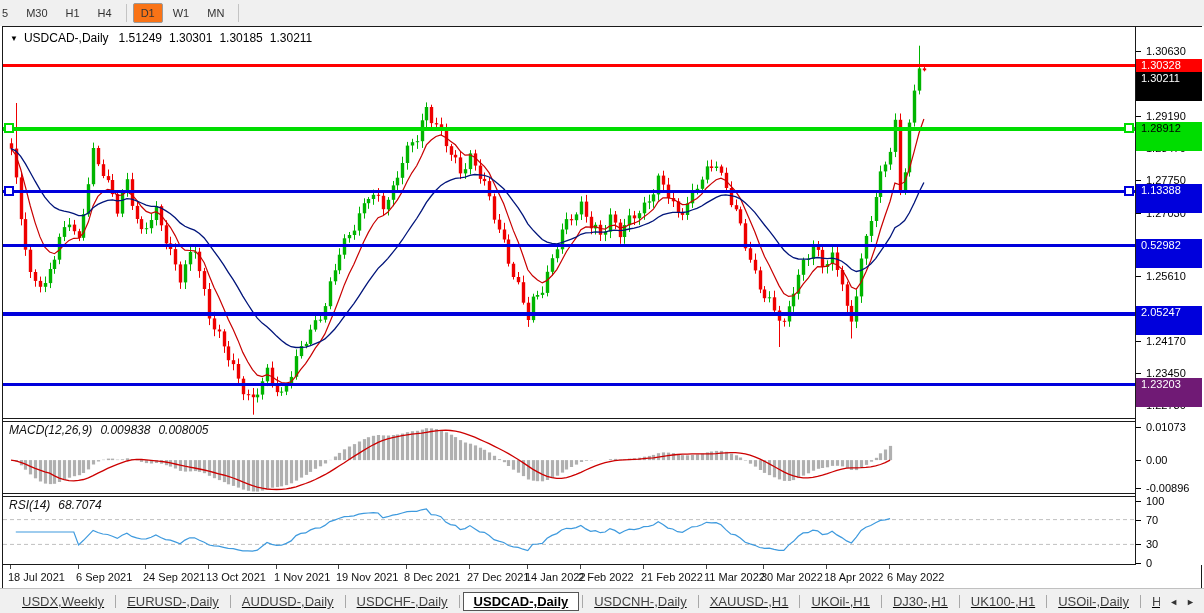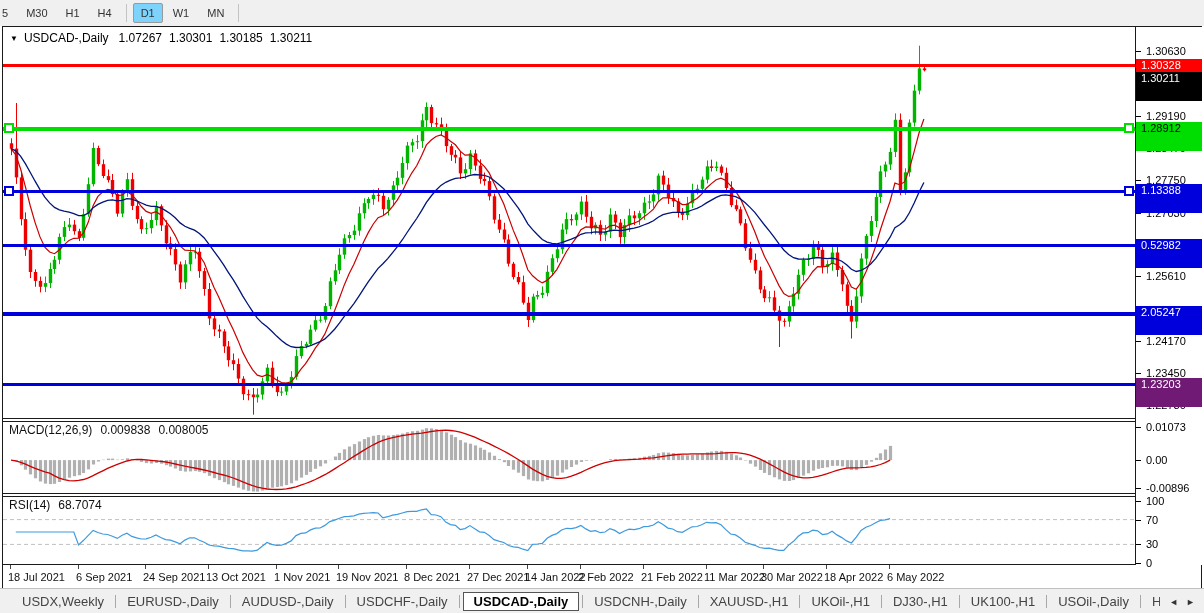--- a/index.html
+++ b/index.html
@@ -3,55 +3,55 @@
 <meta charset="utf-8">
 <style>
   html,body{margin:0;padding:0;background:#fff;}
   body{width:1204px;height:613px;overflow:hidden;font-family:"Liberation Sans",sans-serif;}
   #app{position:relative;width:1204px;height:613px;background:#fff;-webkit-user-select:none;user-select:none;}
 
   
   #toolbar{position:absolute;left:0;top:0;width:100%;height:26px;background:#f0f0f0;display:flex;align-items:center;}
   .tfbtn{height:18px;line-height:18px;padding:0 7px;margin:0 1px;font-size:11px;color:#333;border:1px solid transparent;border-radius:2px;cursor:pointer;}
   .tfbtn.first{margin-left:-6px;}
-  .tfbtn.active{background:#7dd3fc;border-color:#9a9a9a;}
+  .tfbtn.active{background:#f97316;border-color:#9a9a9a;}
   .tsep2{width:1px;height:18px;background:#c4c4c4;margin:0 5px;}
 
   
   #chart-window{position:absolute;left:2px;top:26px;width:1198px;height:560px;border:1px solid #1a1a1a;background:#fff;}
   #main-svg{position:absolute;left:0;top:0;}
   #macd-svg{position:absolute;left:0;top:394px;}
   #rsi-svg{position:absolute;left:0;top:469px;}
   .splitter{position:absolute;left:0;width:1198px;height:2px;border-top:1px solid #1a1a1a;border-bottom:1px solid #1a1a1a;background:#fff;z-index:5;}
   #split1{top:391px;} #split2{top:466px;}
 
   .chart-title{position:absolute;left:7px;top:4px;font-size:12px;color:#000;display:flex;align-items:center;z-index:4;}
   .chart-title .dd{font-size:8px;margin-right:6px;color:#000;cursor:pointer;}
   .chart-title .sym{margin-right:10px;}
   .chart-title .q{margin-right:7px;}
 
   .ind-label{position:absolute;font-size:12px;color:#111;display:flex;z-index:4;white-space:nowrap;}
-  .ind-label span{margin-right:8px;}
+  .ind-label span{margin-right:8px;font-style:italic;}
   #macd-label{left:6px;top:396px;}
   #rsi-label{left:6px;top:471px;}
 
   
   #price-axis{position:absolute;left:1132px;top:0;width:66px;height:538px;border-left:1px solid #1a1a1a;background:#fff;z-index:6;cursor:ns-resize;}
   .ptick{position:absolute;left:0;padding-left:10px;font-size:11px;color:#000;height:14px;line-height:14px;white-space:nowrap;}
   .ptick i{position:absolute;left:0;top:7px;width:5px;height:1px;background:#000;}
   .pbadge{position:absolute;left:0;width:100%;height:29px;line-height:13px;font-size:11px;padding-left:5px;box-sizing:border-box;white-space:nowrap;z-index:7;}
 
   
   #date-axis{position:absolute;left:0;top:537px;width:1198px;height:23px;border-top:1px solid #1a1a1a;background:#fff;z-index:6;cursor:ew-resize;}
   .dtick{position:absolute;top:0;width:1px;height:4px;background:#444;}
   .dlab{position:absolute;top:6px;font-size:11px;color:#111;white-space:nowrap;}
 
   
   #tabbar{position:absolute;left:0;top:588px;width:100%;height:25px;background:#f0f0f0;border-top:1px solid #c0c0c0;overflow:hidden;}
-  #tabs{display:flex;align-items:center;height:100%;padding-left:14px;white-space:nowrap;}
+  #tabs{display:flex;align-items:center;height:100%;padding-left:14px;white-space:nowrap;text-decoration:underline;}
   .tab{font-size:13px;color:#444;padding:0 8px;cursor:pointer;}
   .tab.active{background:#fff;border:1px solid #555;font-weight:bold;color:#000;padding:1px 10px;}
   .tabsep{width:1px;height:13px;background:#a8a8a8;margin:0 3px;flex:none;}
   #tab-scroll{position:absolute;right:0;top:0;height:100%;display:flex;align-items:center;background:#f0f0f0;padding:0 5px;z-index:3;}
   .scrollarrow{font-size:9px;color:#333;margin:0 4px;cursor:pointer;}
 </style>
 </head>
 <body>
 
 <div id="app">
@@ -460,21 +460,21 @@
         <rect x="2" y="160" width="8" height="8" fill="#ffffff" stroke="#0000dc" stroke-width="2"></rect>
         <rect x="1122" y="160" width="8" height="8" fill="#ffffff" stroke="#0000dc" stroke-width="2"></rect>
         <line x1="0" y1="218.5" x2="1132" y2="218.5" stroke="#0000dc" stroke-width="3" shape-rendering="crispEdges"></line>
         <line x1="0" y1="286.5" x2="1132" y2="286.5" stroke="#0000dc" stroke-width="4" shape-rendering="crispEdges"></line>
         <line x1="0" y1="357.5" x2="1132" y2="357.5" stroke="#0000dc" stroke-width="3" shape-rendering="crispEdges"></line>
       </svg>
 
     <div class="chart-title">
       <span class="dd">▼</span>
       <span class="sym">USDCAD-,Daily</span>
-      <span class="q">1.07267</span>
+      <span class="q">1.51249</span>
       <span class="q">1.30301</span>
       <span class="q">1.30185</span>
       <span class="q">1.30211</span>
     </div>
 
     <div id="split1" class="splitter"></div>
 
     <svg id="macd-svg" width="1132" height="72">
         <line x1="8.5" y1="39.1" x2="8.5" y2="39.1" stroke="#b0b0b0" stroke-width="3.2"></line>
         <line x1="13.5" y1="39.1" x2="13.5" y2="40.7" stroke="#b0b0b0" stroke-width="3.2"></line>

